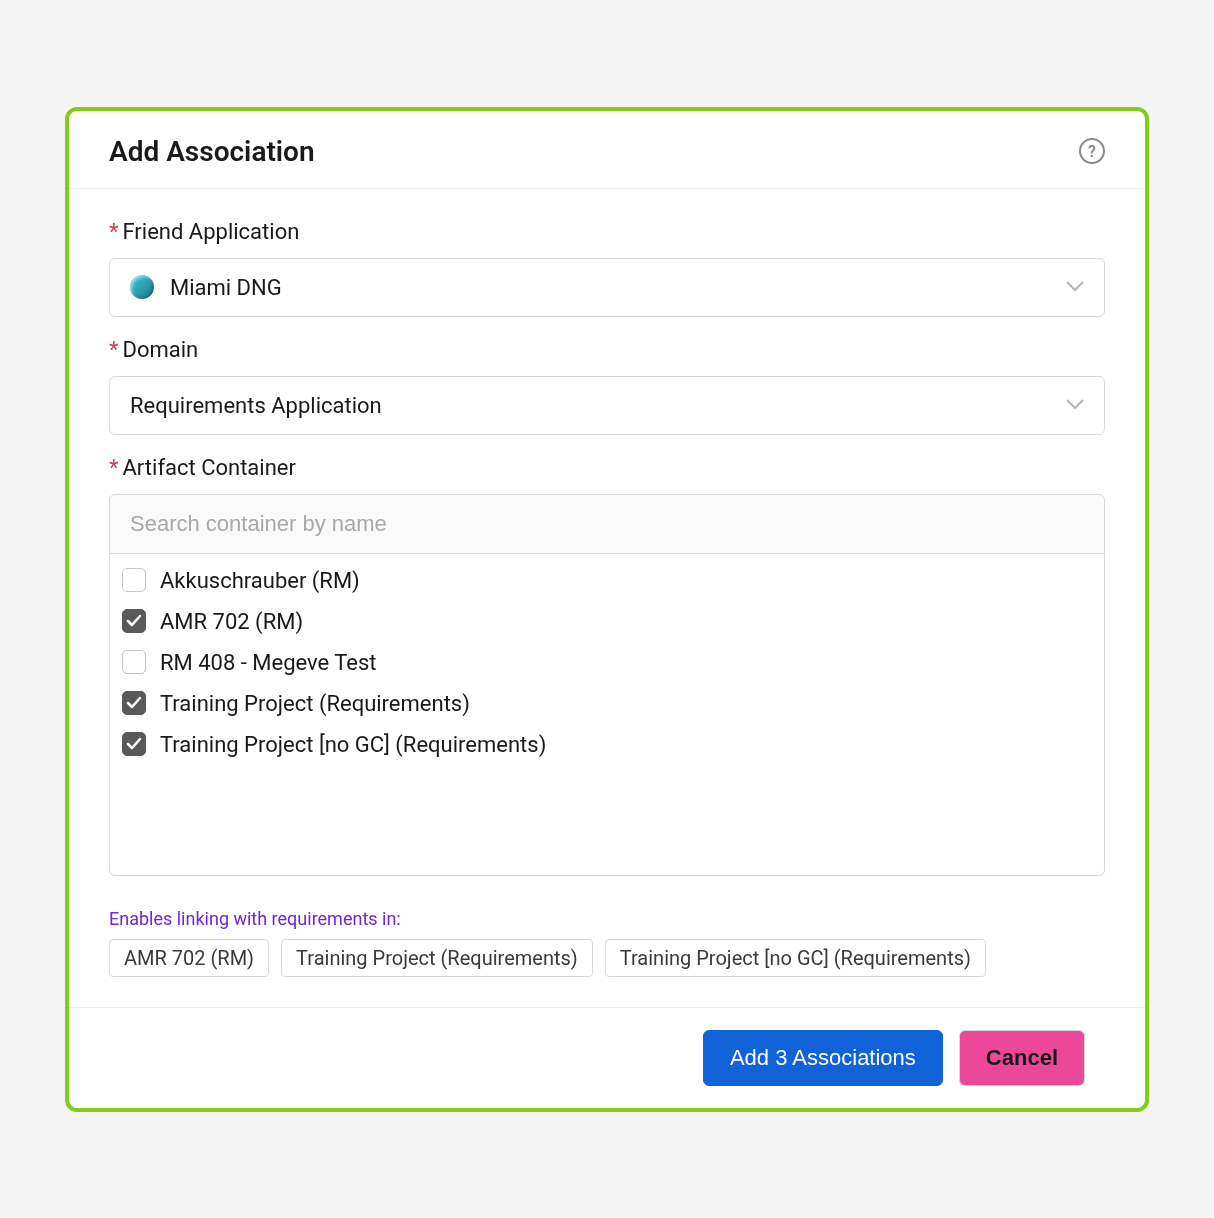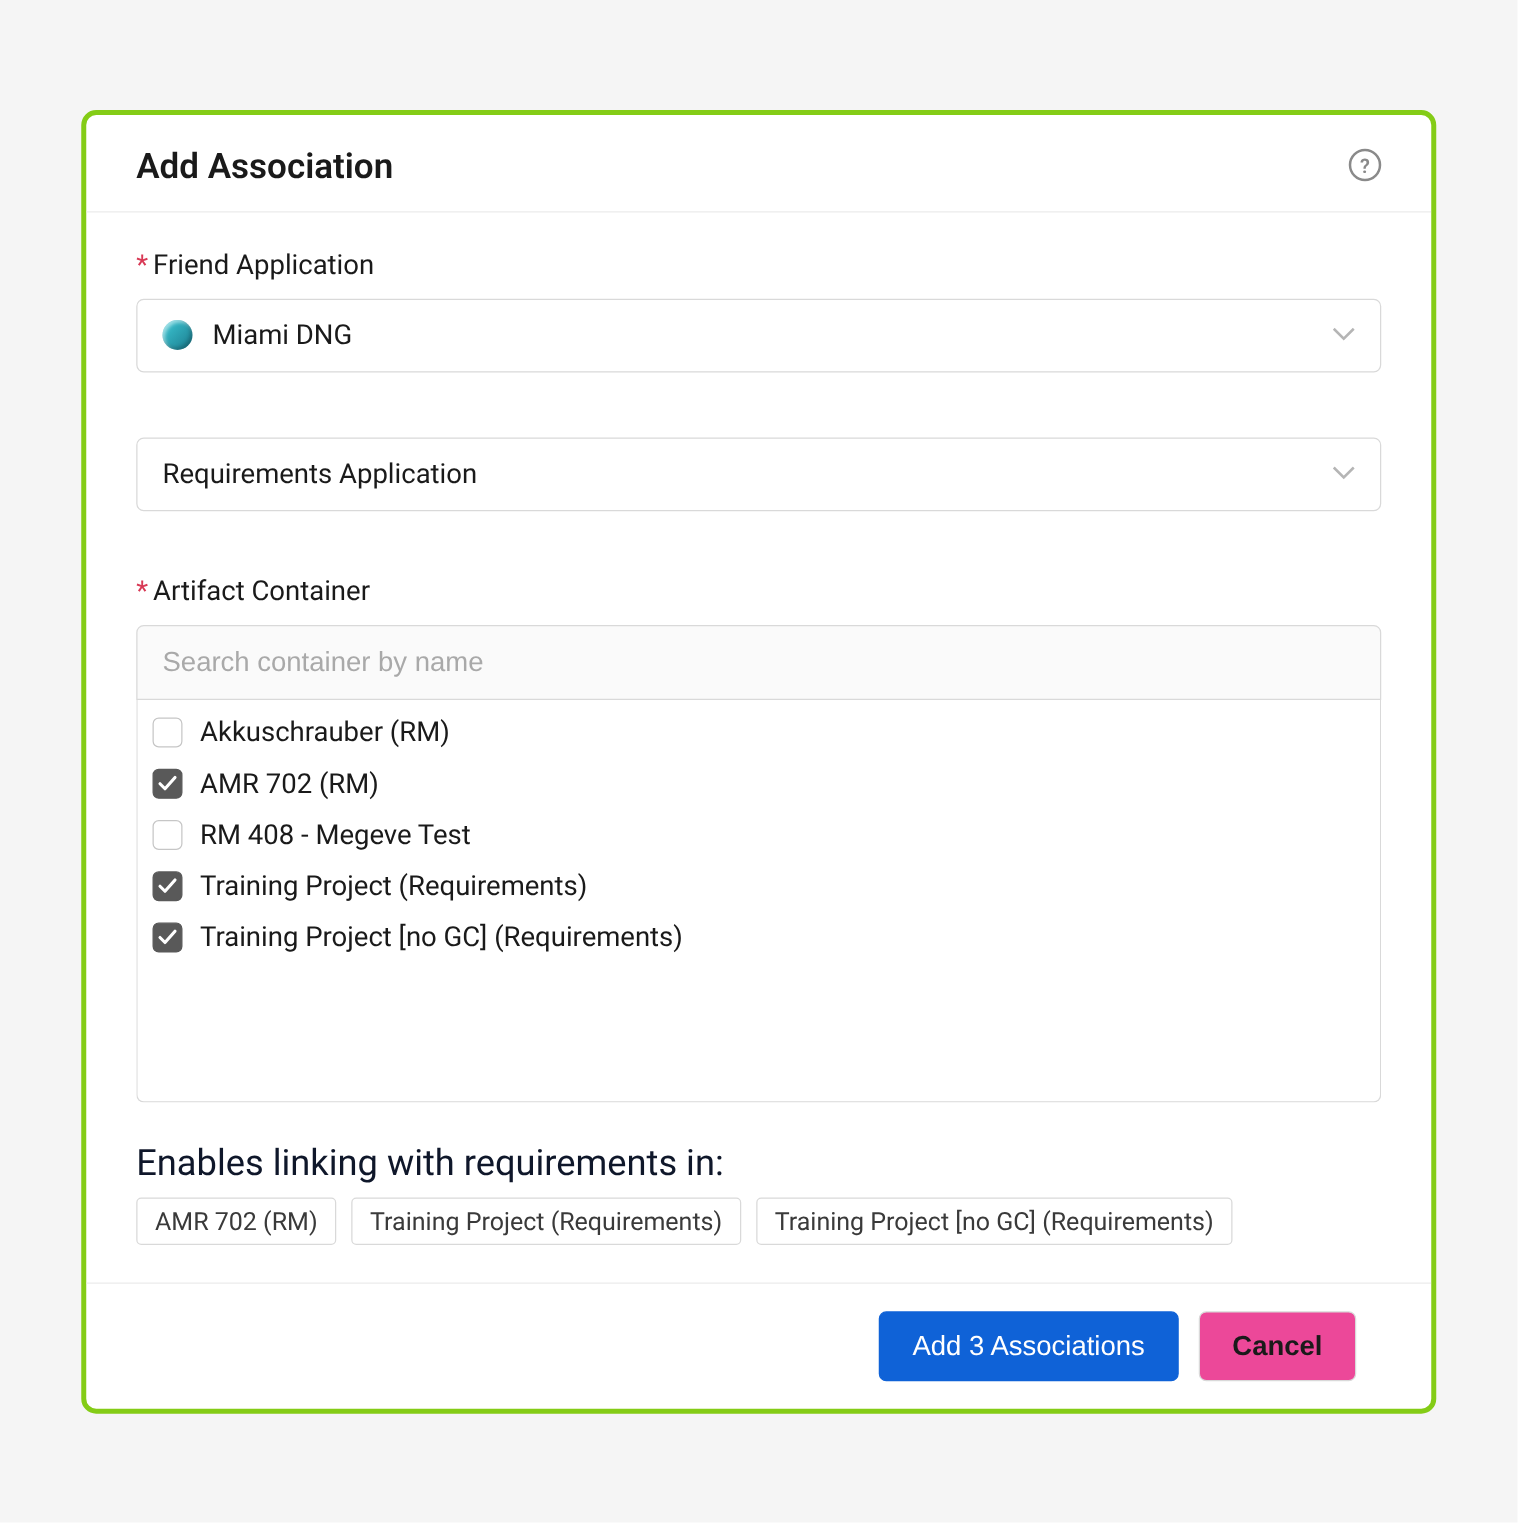--- a/index.html
+++ b/index.html
@@ -48,21 +48,21 @@
     color: #8a8a8a;
     font-size: 16px;
     font-weight: 600;
     cursor: pointer;
   }
   .dialog-body {
     padding: 30px 40px 30px 40px;
     flex: 1;
   }
   .field {
-    margin-bottom: 52px;
+    margin-bottom: 20px;
   }
   .field-label {
     font-size: 22px;
     color: #1a1a1a;
     margin-bottom: 14px;
     display: block;
   }
   .required-star {
     color: #d83955;
     margin-right: 4px;
@@ -145,22 +145,22 @@
   .checkbox.checked svg {
     display: block;
   }
   .checkbox svg {
     display: none;
   }
   .summary {
     margin-top: 32px;
   }
   .summary-label {
-    font-size: 29px;
-    color: #0f172a;
+    font-size: 18px;
+    color: #6d28d9;
     margin-bottom: 10px;
   }
   .tag-row {
     display: flex;
     gap: 12px;
     flex-wrap: wrap;
   }
   .tag {
     border: 1px solid #d9d9d9;
     border-radius: 4px;
@@ -221,20 +221,23 @@
         </div>
         <span class="chevron">
           <svg width="18" height="12" viewBox="0 0 18 12" fill="none">
               <path d="M1 1 L9 9 L17 1" stroke="currentColor" stroke-width="2" fill="none"></path>
             </svg>
         </span>
       </div>
     </div>
 
     <div class="field">
+      <label class="field-label">
+        <span class="required-star">*</span><span>Domain</span>
+      </label>
       <div class="select-box">
         <div class="content">
           <span>Requirements Application</span>
         </div>
         <span class="chevron">
           <svg width="18" height="12" viewBox="0 0 18 12" fill="none">
               <path d="M1 1 L9 9 L17 1" stroke="currentColor" stroke-width="2" fill="none"></path>
             </svg>
         </span>
       </div>

